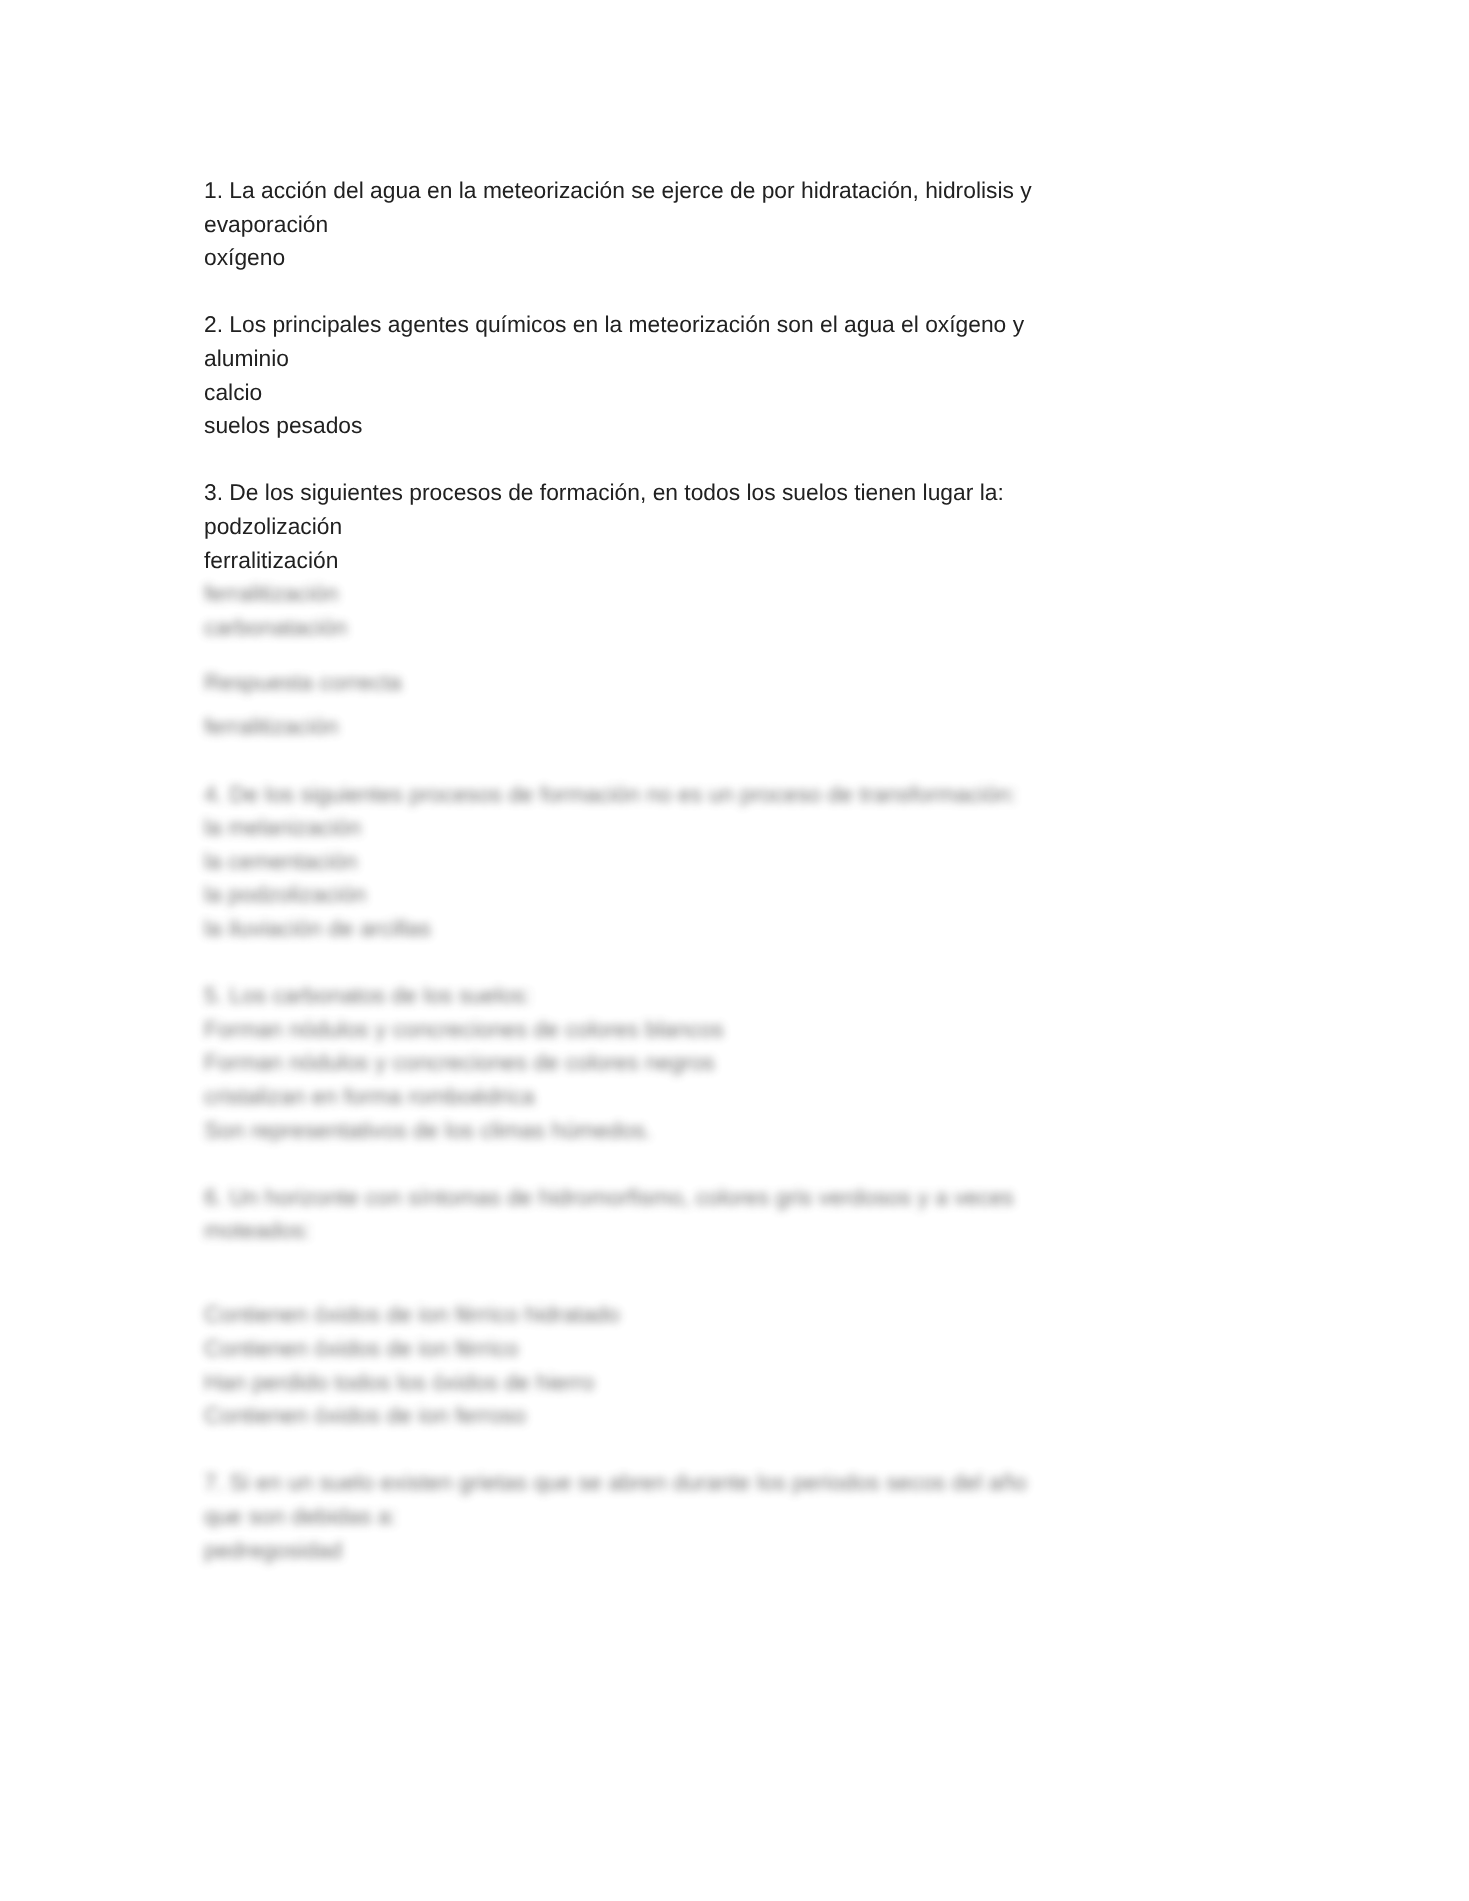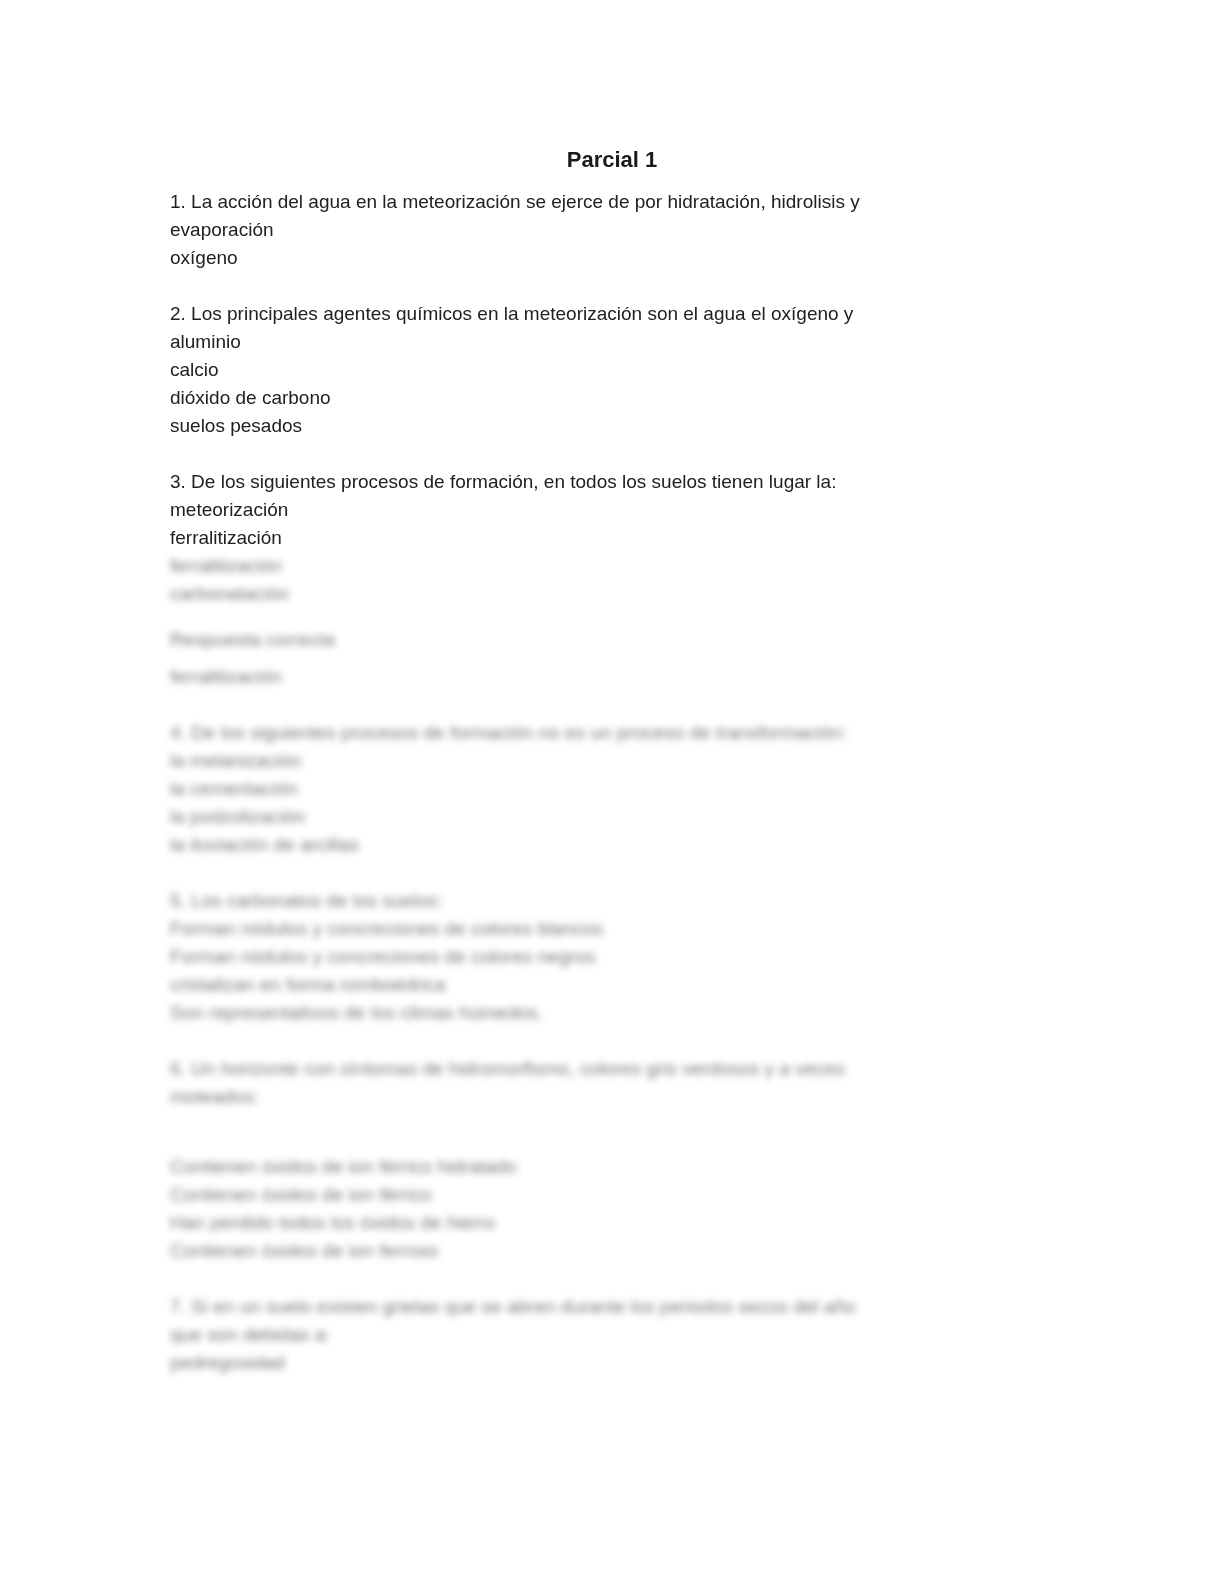--- a/index.html
+++ b/index.html
@@ -53,39 +53,37 @@
     color: #5f5f5f;
     filter: blur(3.5px) contrast(1.05);
     opacity: 0.85;
   }
 </style>
 </head>
 <body>
 
 <div class="page">
 
-  <div class="doc-title">Parcial 1</div>
 
   <div class="block first">
     <div class="line">1. La acción del agua en la meteorización se ejerce de por hidratación, hidrolisis y</div>
     <div class="line">evaporación</div>
     <div class="line">oxígeno</div>
   </div>
 
   <div class="block">
     <div class="line">2. Los principales agentes químicos en la meteorización son el agua el oxígeno y</div>
     <div class="line">aluminio</div>
     <div class="line">calcio</div>
-    <div class="line">dióxido de carbono</div>
     <div class="line">suelos pesados</div>
   </div>
 
   <div class="block">
     <div class="line">3. De los siguientes procesos de formación, en todos los suelos tienen lugar la:</div>
-    <div class="line">meteorización</div>
+    <div class="line">podzolización</div>
     <div class="line">ferralitización</div>
     <div class="line blur">ferralitización</div>
     <div class="line blur">carbonatación</div>
   </div>
 
   <div class="block mt-answer">
     <div class="line blur">Respuesta correcta</div>
   </div>
 
   <div class="block mt-answer-value">

